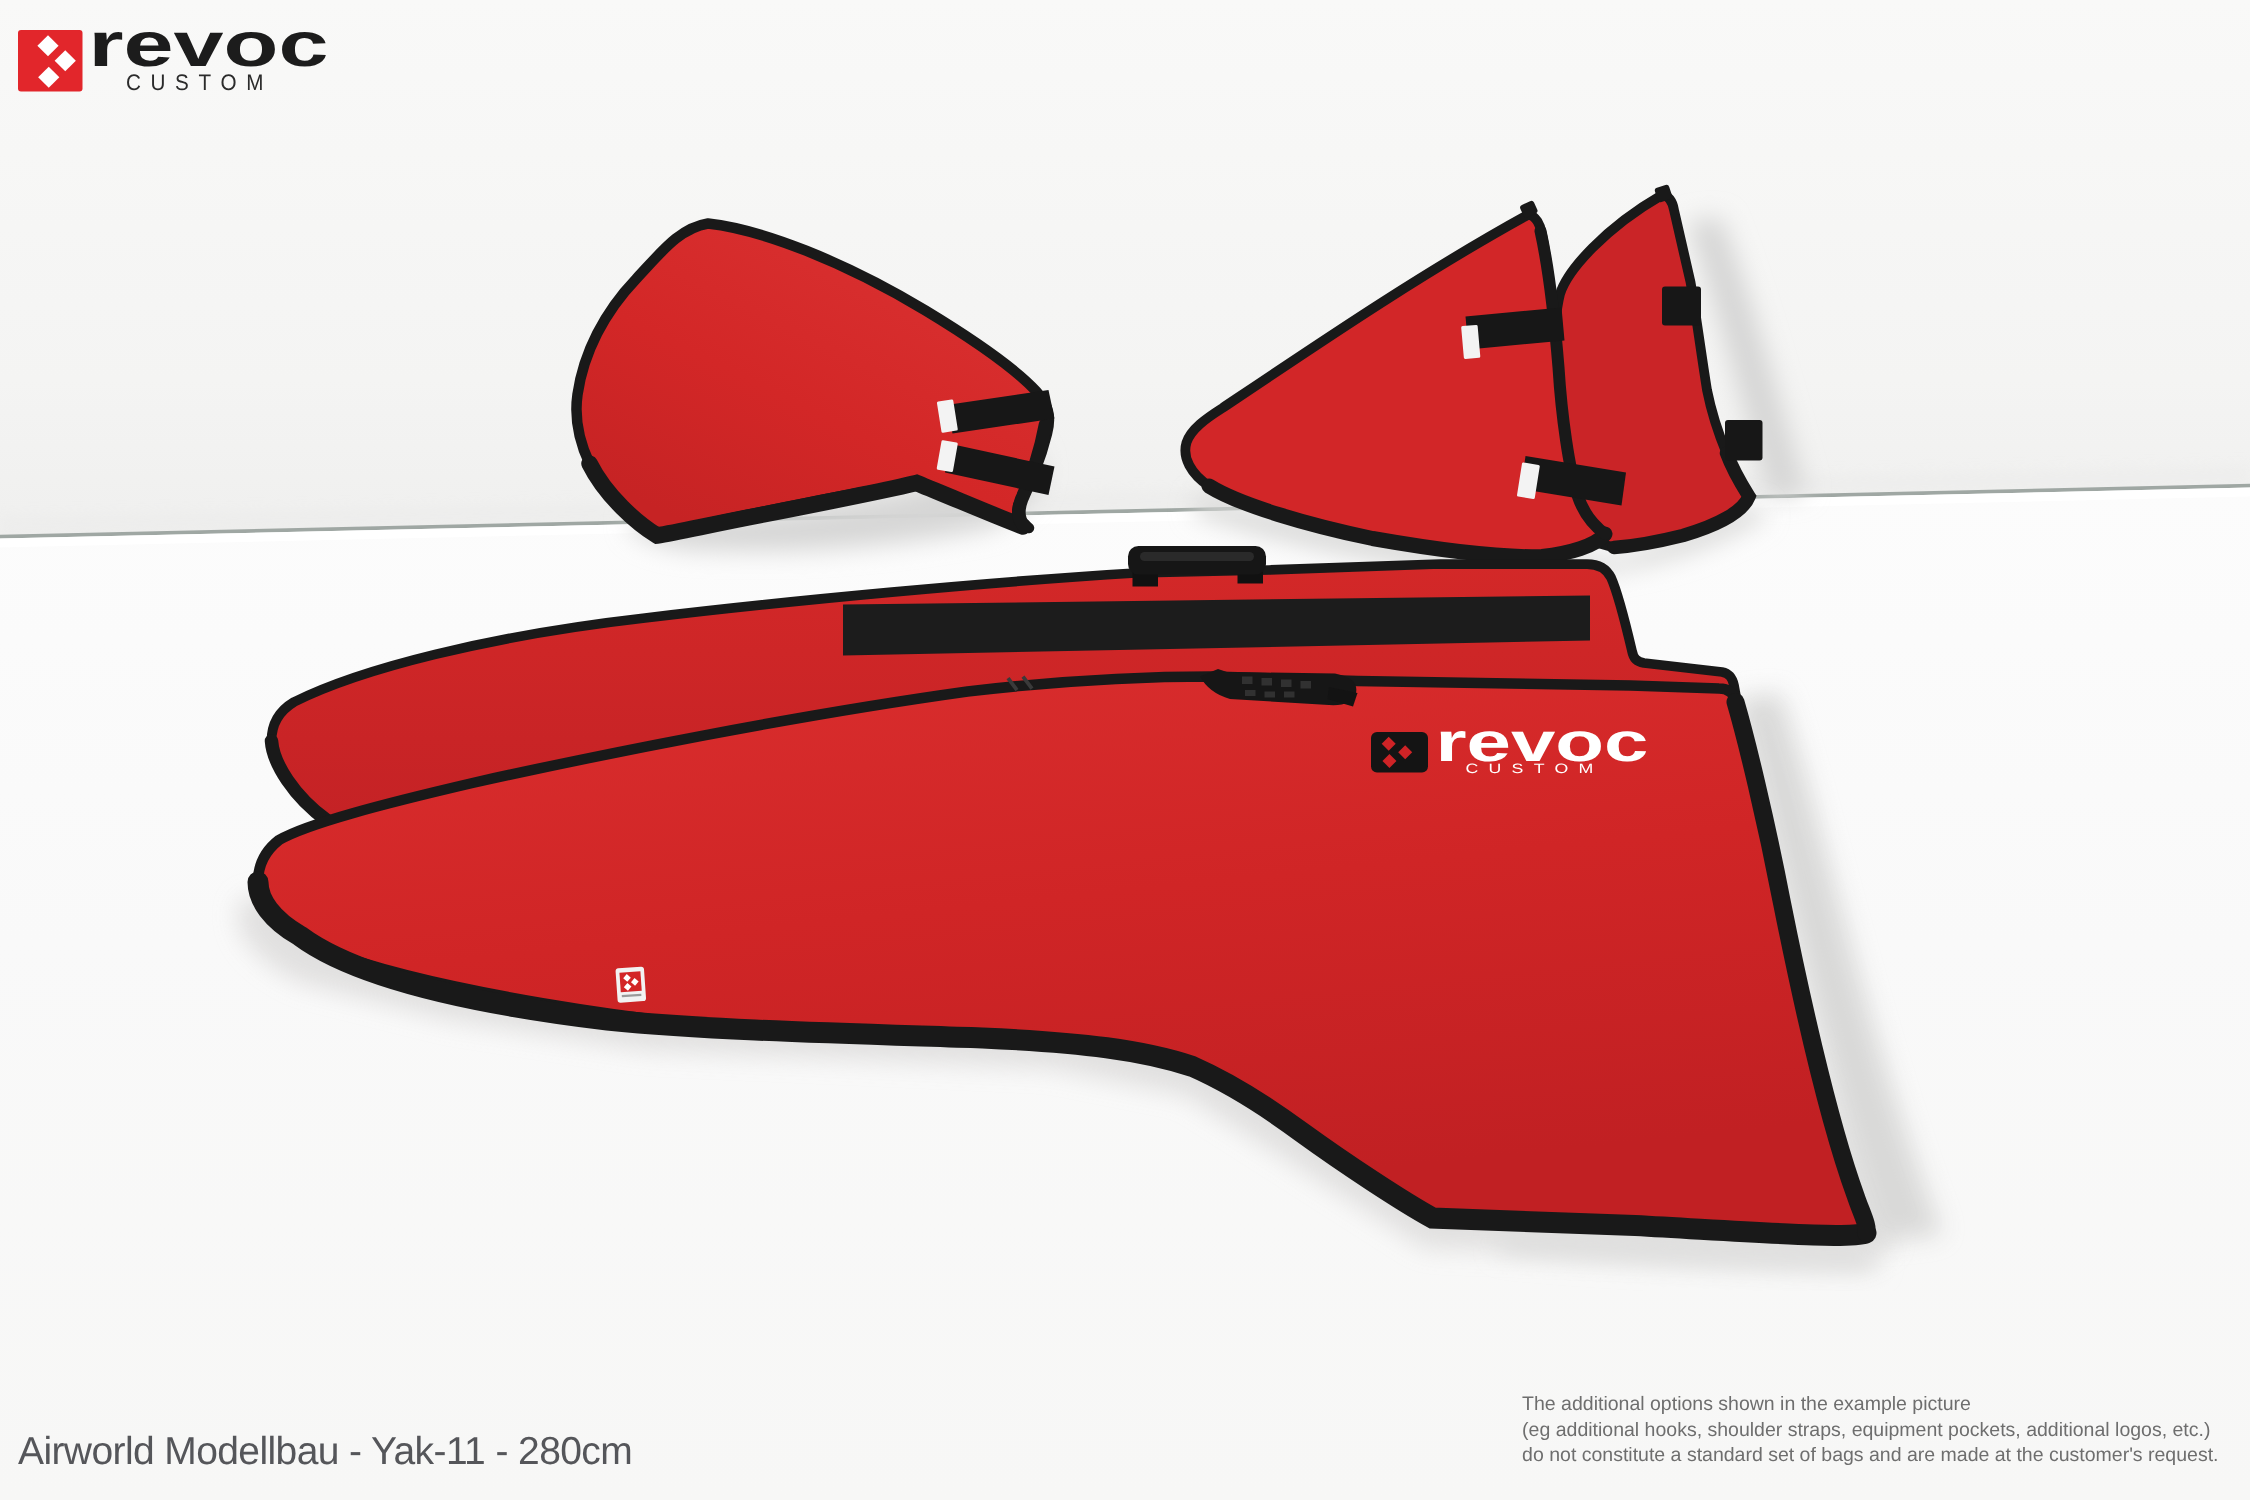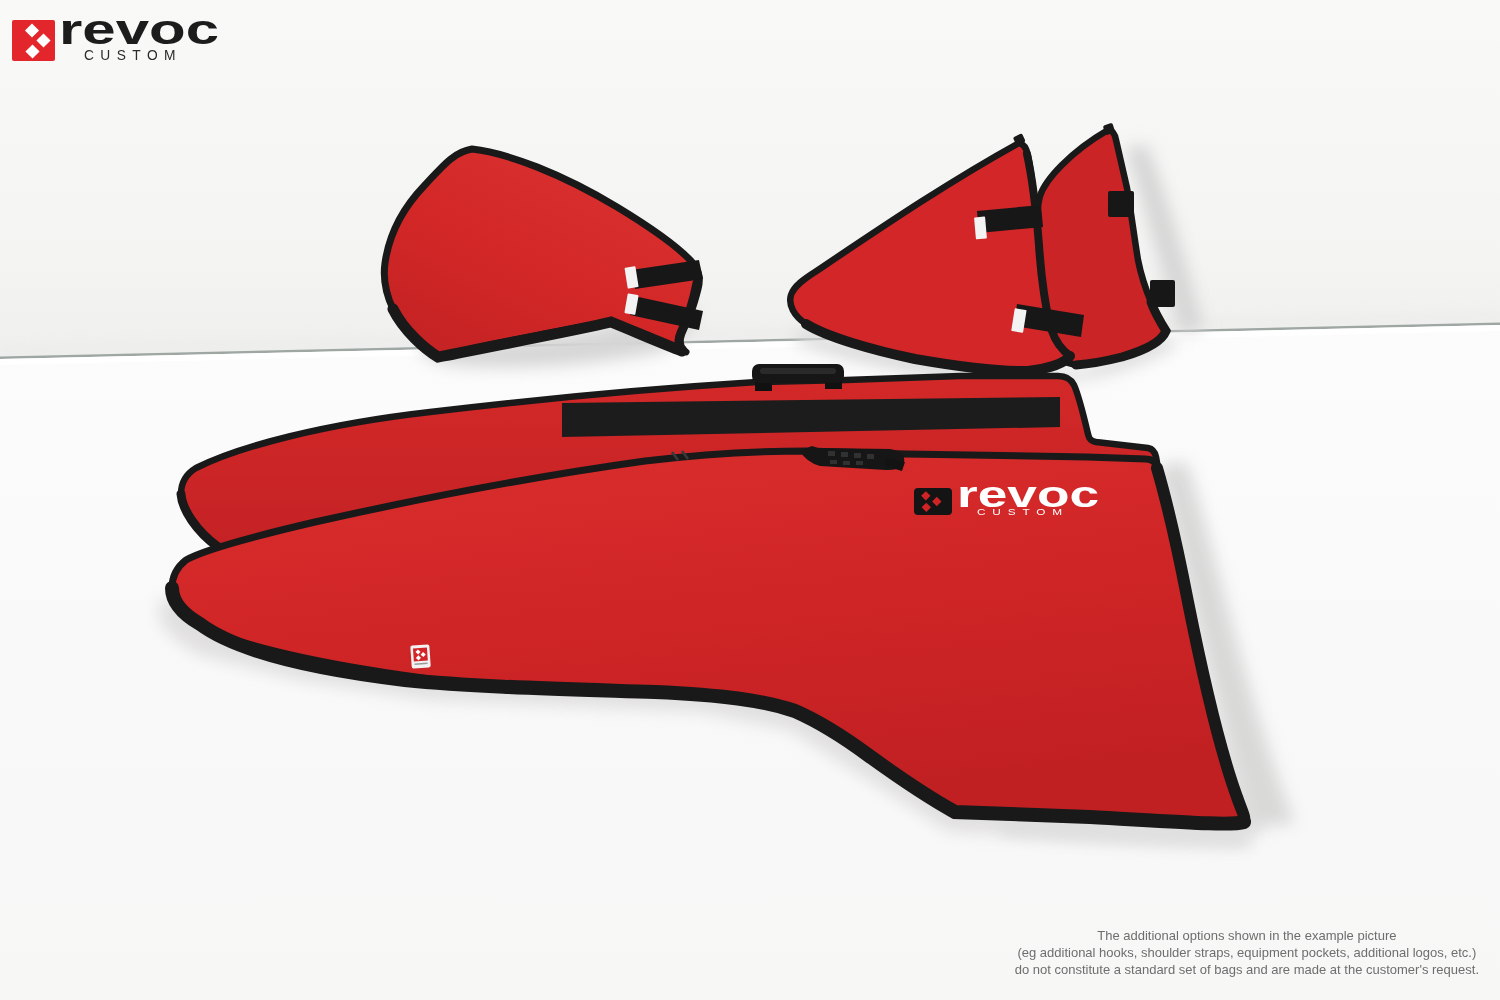--- a/index.html
+++ b/index.html
@@ -233,19 +233,20 @@
       <rect x="27.5" y="46.5" width="10" height="10" transform="rotate(45 32.5 51.5)"></rect>
     </g>
   </g>
 
   <text x="59" y="44" font-family="Liberation Sans, sans-serif" font-weight="bold" font-size="42" fill="#1c1c1c" textLength="160" lengthAdjust="spacingAndGlyphs">revoc</text>
 
   <text x="84" y="60" font-family="Liberation Sans, sans-serif" font-size="15" fill="#2b2b2b" letter-spacing="7" textLength="98" lengthAdjust="spacingAndGlyphs">CUSTOM</text>
 </svg>
 
 
-
-<div class="txt" style="right:21px;top:927px;font-size:13px;color:#6e6e6e;text-align:center;line-height:17px;">
+<div class="txt" style="left:12px;top:952px;font-size:26px;letter-spacing:-0.4px;color:#55565a;">Airworld Modellbau - Yak-11 - 280cm</div>
+
+<div class="txt" style="right:21px;top:927px;font-size:13px;color:#6e6e6e;text-align:left;line-height:17px;">
 The additional options shown in the example picture<br>
 (eg additional hooks, shoulder straps, equipment pockets, additional logos, etc.)<br>
 do not constitute a standard set of bags and are made at the customer's request.
 </div>
 </div>
 
 </body></html>

